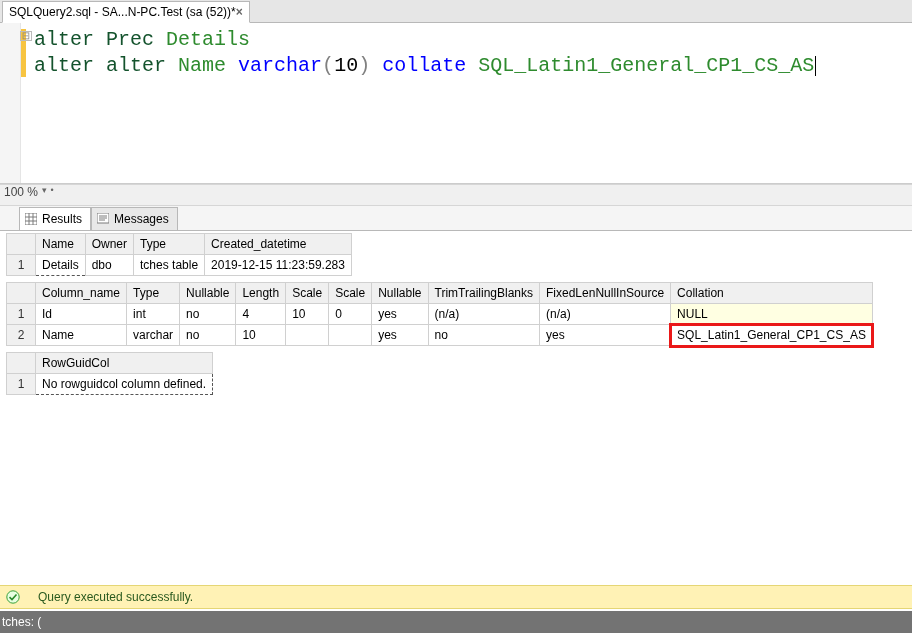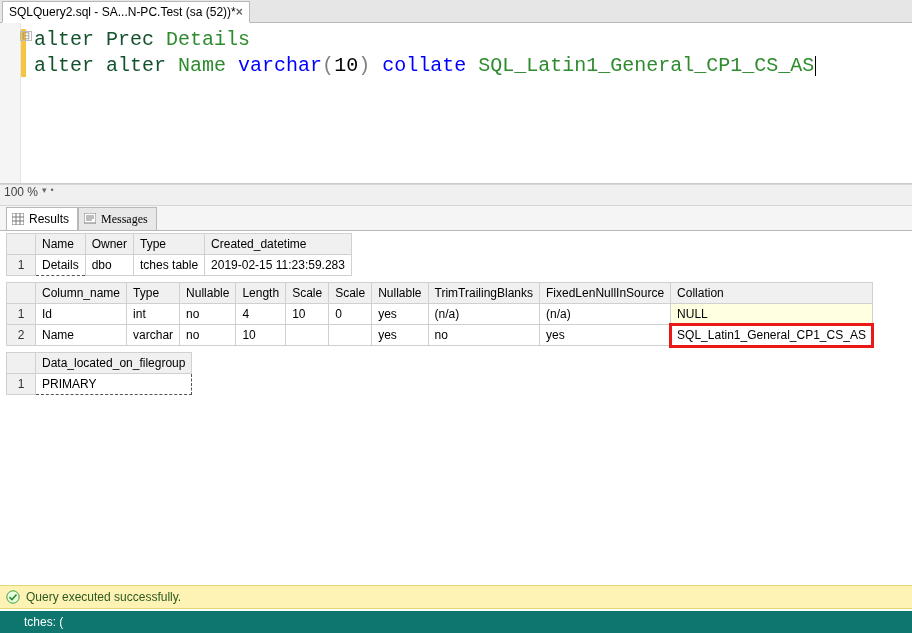--- a/index.html
+++ b/index.html
@@ -103,39 +103,38 @@
   .zoomrow .tri {
     font-size: 9px;
     color: #666;
   }
   .result-tabs {
     height: 24px;
     background: #f5f5f5;
     border-bottom: 1px solid #b8b8b8;
     display: flex;
     align-items: flex-end;
-    padding-left: 6px;
+    padding-left: 19px;
   }
   .rtab {
     height: 22px;
     border: 1px solid #b8b8b8;
     border-bottom: none;
     background: #fff;
     padding: 0 8px 0 4px;
     display: flex;
     align-items: center;
     gap: 4px;
     margin-right: 0;
   }
   .rtab.inactive {
     background: #e8e8e8;
     border-bottom: 1px solid #b8b8b8;
     position: relative;
     top: 1px;
-    font-family: Liberation Serif, serif;
   }
   .rtab .ico {
     width: 14px;
     height: 14px;
     display: inline-flex;
     align-items: center;
     justify-content: center;
     font-size: 10px;
   }
   .grid-block {
@@ -175,39 +174,39 @@
     position: absolute;
     left: 0;
     right: 0;
     bottom: 24px;
     height: 22px;
     background: #fff2b5;
     border-top: 1px solid #e5d675;
     border-bottom: 1px solid #e5d675;
     display: flex;
     align-items: center;
-    gap: 6px;
+    gap: 18px;
     padding: 0 6px;
     color: #2a5a1f;
   }
   .statusbar .check {
     width: 14px; height: 14px;
     display: inline-flex; align-items:center; justify-content:center;
     color: #2a8a2a;
     font-weight: bold;
   }
   .bottombar {
     position: absolute;
     left: 0; right: 0; bottom: 0;
     height: 22px;
-    background: #0f766e;
+    background: #737373;
     color: #fff;
     display: flex;
     align-items: center;
-    padding: 0 24px;
+    padding: 0 2px;
     font-size: 12px;
   }
   .yellowbar {
     position: absolute;
     left: 21px;
     top: 6px;
     width: 5px;
     height: 48px;
     background: #f7c441;
   }
@@ -276,21 +275,21 @@
     <th>Name</th>
     <th>Owner</th>
     <th>Type</th>
     <th>Created_datetime</th>
   </tr>
   <tr>
     <td class="rownum">1</td>
     <td class="sel-cell">Details</td>
     <td>dbo</td>
     <td>tches table</td>
-    <td>2019-02-15 11:23:59.283</td>
+    <td>2019-12-15 11:23:59.283</td>
   </tr>
 </tbody>
       </table>
 </div>
 
 <div class="grid-block">
 <table class="grid">
   <tbody>
           <tr>
     <th class="rownum"></th>
@@ -329,35 +328,35 @@
     <td>yes</td>
     <td>no</td>
     <td>yes</td>
     <td class="hilite-red">SQL_Latin1_General_CP1_CS_AS</td>
   </tr>
 </tbody>
       </table>
 </div>
 
 
-
 <div class="grid-block">
 <table class="grid">
   <tbody>
           <tr>
     <th class="rownum"></th>
-    <th>Data_located_on_filegroup</th>
+    <th>RowGuidCol</th>
   </tr>
   <tr>
     <td class="rownum">1</td>
-    <td class="sel-cell">PRIMARY</td>
+    <td class="sel-cell">No rowguidcol column defined.</td>
   </tr>
 </tbody>
       </table>
 </div>
+
 
 </div>
 
 <div class="statusbar">
   <span class="check">
     <svg width="14" height="14" viewBox="0 0 14 14">
         <circle cx="7" cy="7" r="6.2" fill="#e8ffe0" stroke="#3aa03a"></circle>
         <path d="M3.5 7.2 L6 9.5 L10.5 4.5" fill="none" stroke="#2a8a2a" stroke-width="1.6"></path>
       </svg>
   </span>

